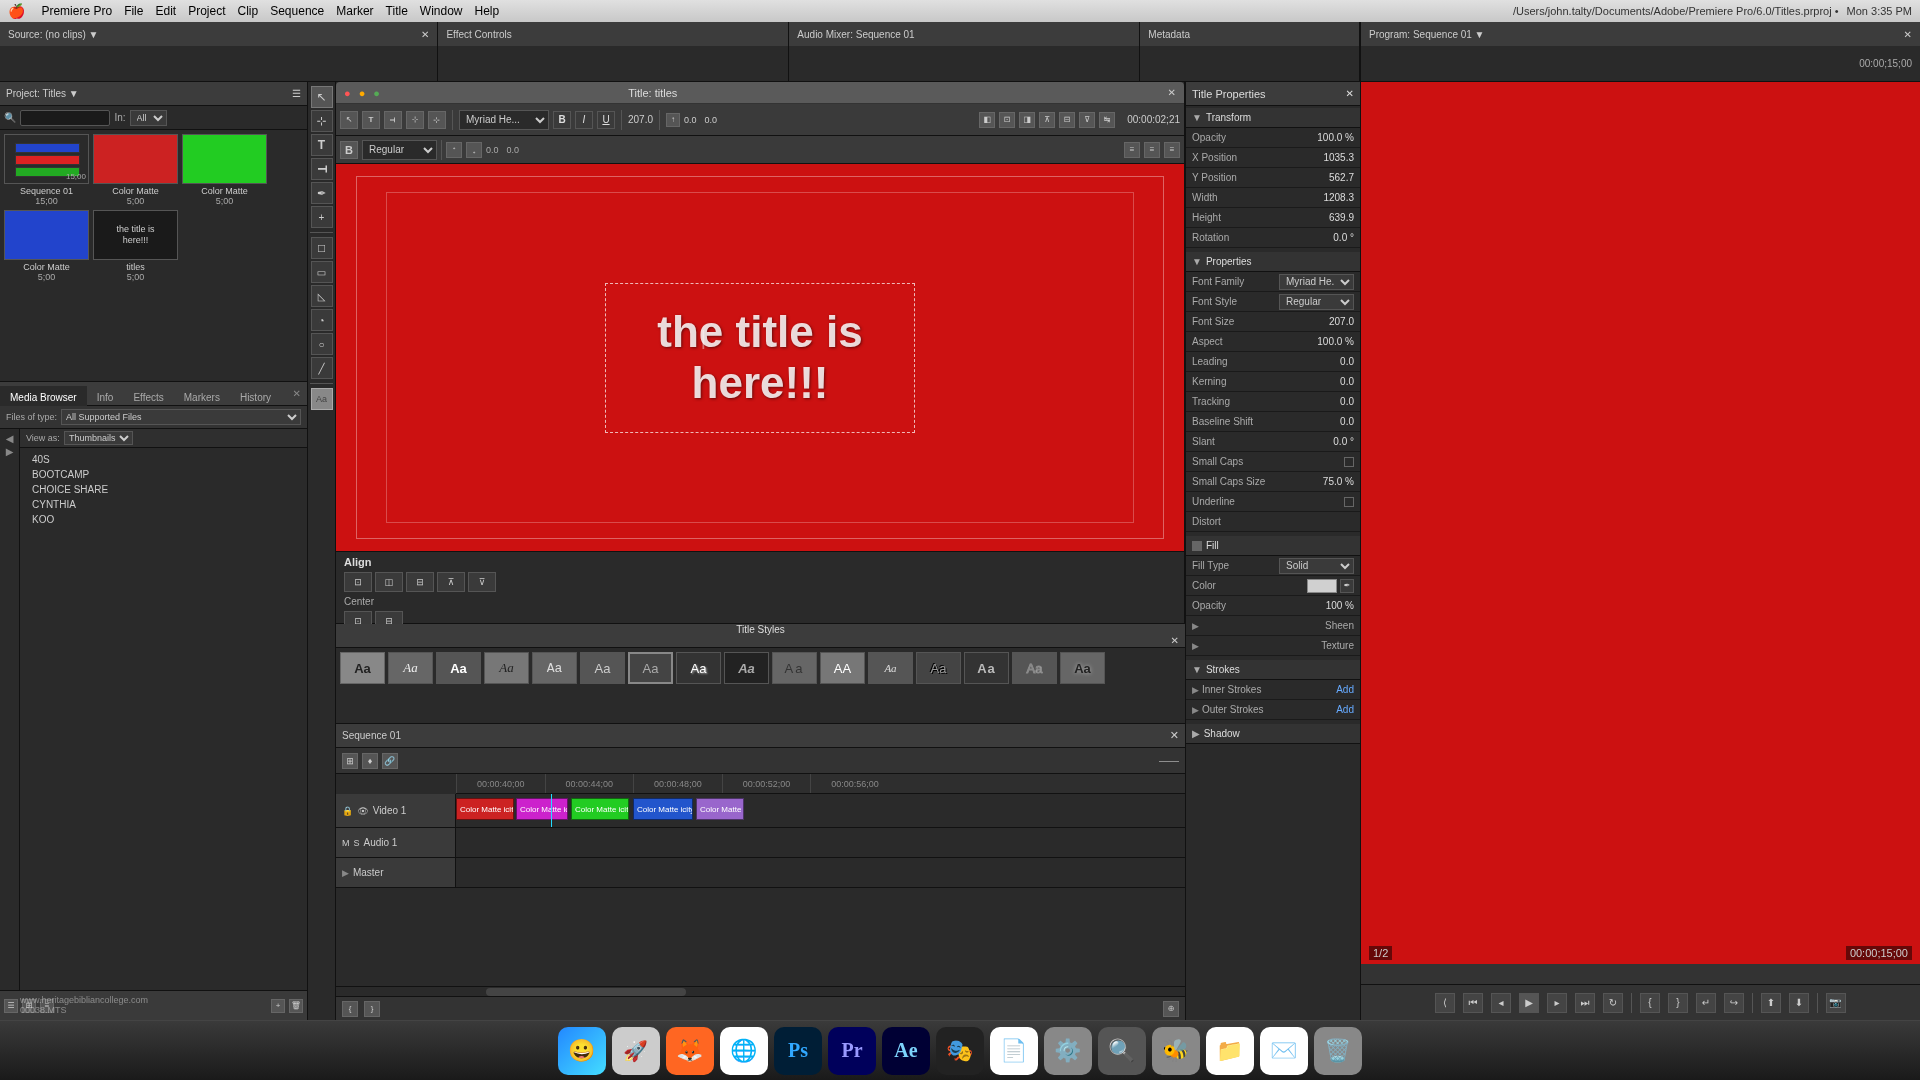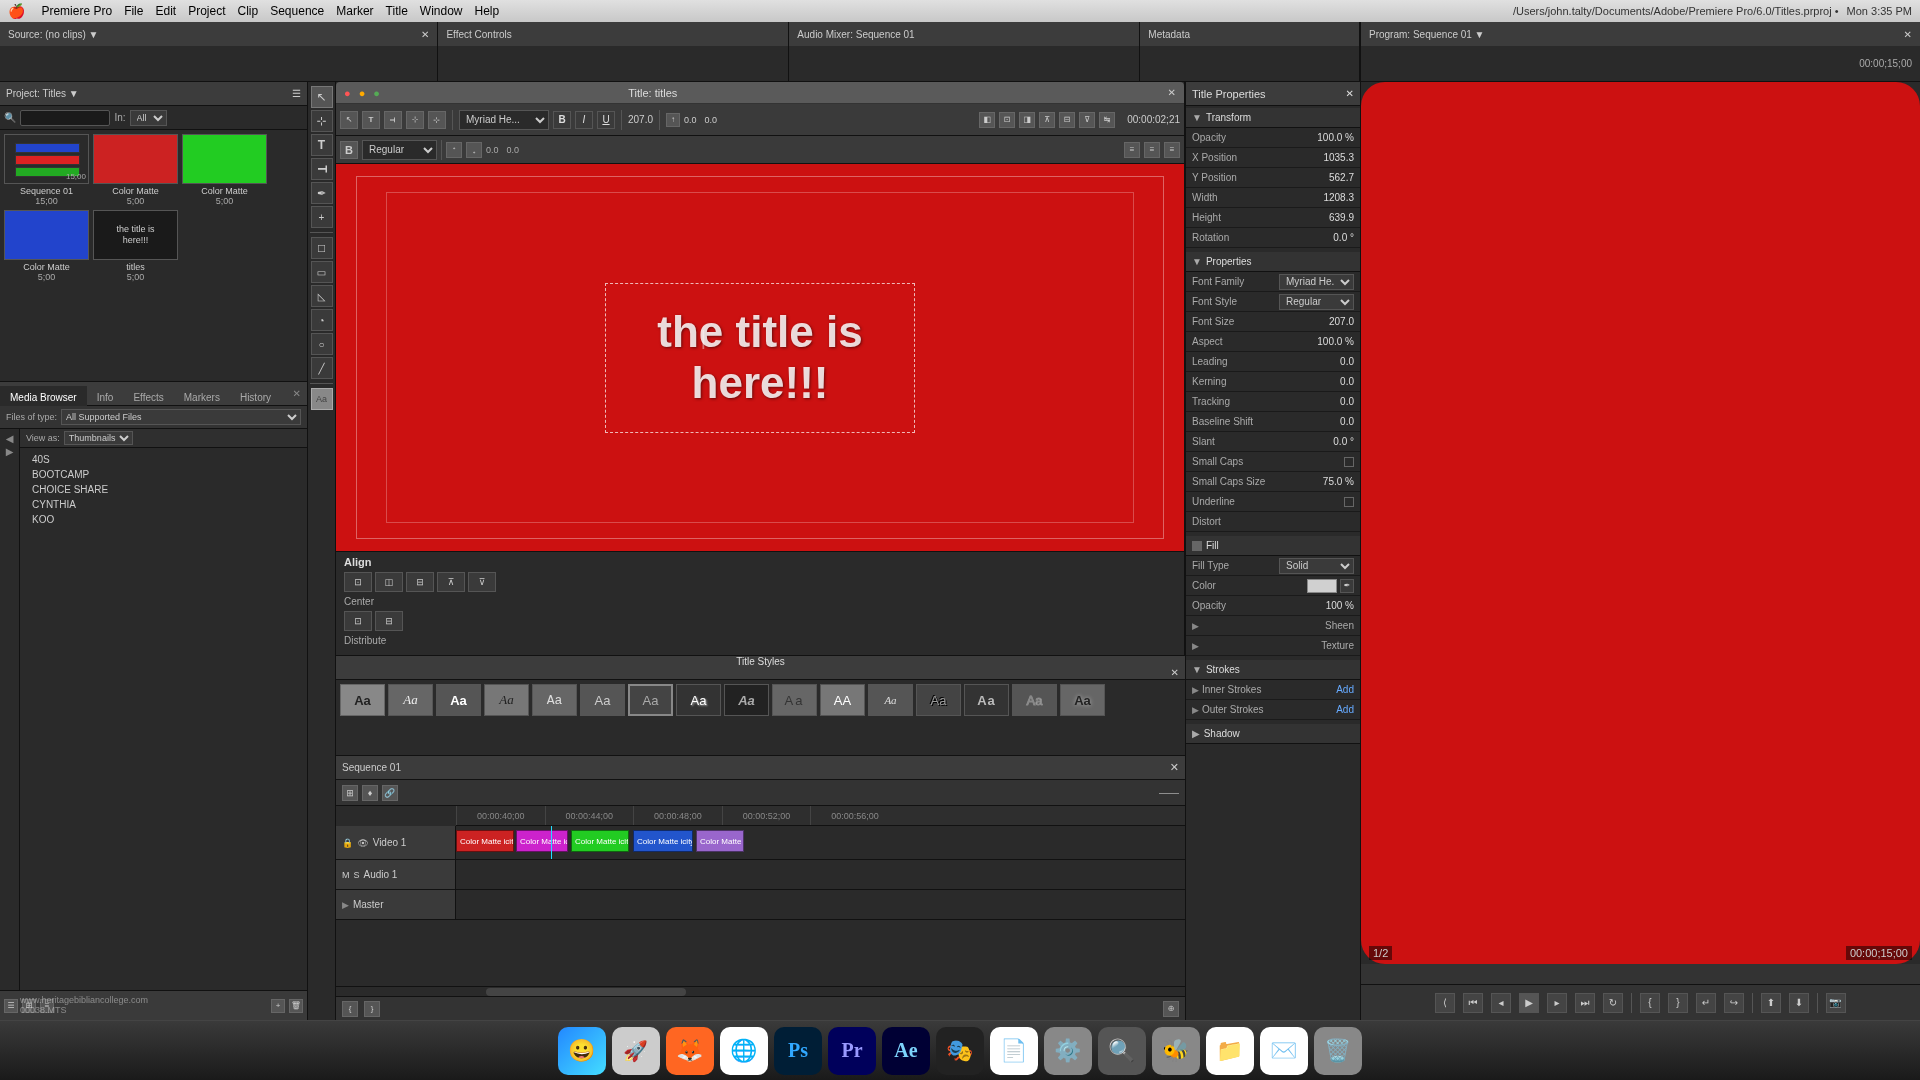--- a/index.html
+++ b/index.html
@@ -387,21 +387,20 @@
       width: 560px;
       background: #2a2a2a;
       display: flex;
       flex-direction: column;
       border-left: 1px solid #111;
     }
     .monitor-display {
       flex: 1;
       background: #cc1111;
       position: relative;
-      border-radius: 24px;
     }
     .monitor-controls {
       height: 36px;
       background: #333;
       display: flex;
       align-items: center;
       justify-content: center;
       gap: 8px;
       border-top: 1px solid #111;
     }
@@ -724,21 +723,21 @@
 
           <div style="width:20px; background:#2a2a2a; display:flex; flex-direction:column; align-items:center; padding:4px 0; gap:2px; border-right:1px solid #111;">
             <span style="font-size:10px; color:#888; cursor:pointer;">◀</span>
             <span style="font-size:10px; color:#888; cursor:pointer;">▶</span>
           </div>
 
           <div style="flex:1; display:flex; flex-direction:column; overflow:hidden;">
 
             <div style="display:flex; align-items:center; gap:4px; padding:2px 6px; background:#2f2f2f; border-bottom:1px solid #111;">
               <span style="font-size:9px; color:#aaa;">View as:</span>
-              <select style="background:#3a3a3a; border:1px solid #555; color:#ccc; height:14px; font-size:9px;">
+              <select style="background:#3a3a3a; border:1px solid #555; color:#ccc; height:14px; font-size:9px;text-align:center;">
                 <option>Thumbnails</option>
               </select>
             </div>
 
             <div class="file-tree">
               <div class="folder-row">40S</div>
               <div class="folder-row">BOOTCAMP</div>
               <div class="folder-row">CHOICE SHARE</div>
               <div class="folder-row">CYNTHIA</div>
               <div class="folder-row">KOO</div>
@@ -850,21 +849,21 @@
               <div style="color:rgba(255,255,255,0.85); font-size:44px; font-weight:bold; text-align:center; line-height:1.15; text-shadow: 1px 1px 3px rgba(0,0,0,0.5);">
                 <div>the title is</div>
                 <div>here!!!</div>
               </div>
             </div>
 
             <div style="position:absolute; top:42%; left:43%; font-size:20px; color:rgba(255,255,255,0.4); pointer-events:none;">|</div>
           </div>
         </div>
 
-        <div style="height:104px; background:#2a2a2a; display:flex; flex-direction:column; border-right:1px solid #111; border-bottom:1px solid #111; padding:4px 8px;">
+        <div style="height:72px; background:#2a2a2a; display:flex; flex-direction:column; border-right:1px solid #111; border-bottom:1px solid #111; padding:4px 8px;">
           <div style="font-size:11px; color:#ddd; margin-bottom:4px; font-weight:600;">Align</div>
           <div style="display:flex; gap:3px; margin-bottom:4px;">
             <div class="align-btn" style="width:28px; height:20px; background:#3a3a3a; border:1px solid #555; font-size:9px; display:flex; align-items:center; justify-content:center; cursor:pointer;">⊡</div>
             <div class="align-btn" style="width:28px; height:20px; background:#3a3a3a; border:1px solid #555; font-size:9px; display:flex; align-items:center; justify-content:center; cursor:pointer;">◫</div>
             <div class="align-btn" style="width:28px; height:20px; background:#3a3a3a; border:1px solid #555; font-size:9px; display:flex; align-items:center; justify-content:center; cursor:pointer;">⊟</div>
             <div class="align-btn" style="width:28px; height:20px; background:#3a3a3a; border:1px solid #555; font-size:9px; display:flex; align-items:center; justify-content:center; cursor:pointer;">⊼</div>
             <div class="align-btn" style="width:28px; height:20px; background:#3a3a3a; border:1px solid #555; font-size:9px; display:flex; align-items:center; justify-content:center; cursor:pointer;">⊽</div>
           </div>
           <div style="font-size:10px; color:#aaa; margin-bottom:4px;">Center</div>
           <div style="display:flex; gap:3px;">

